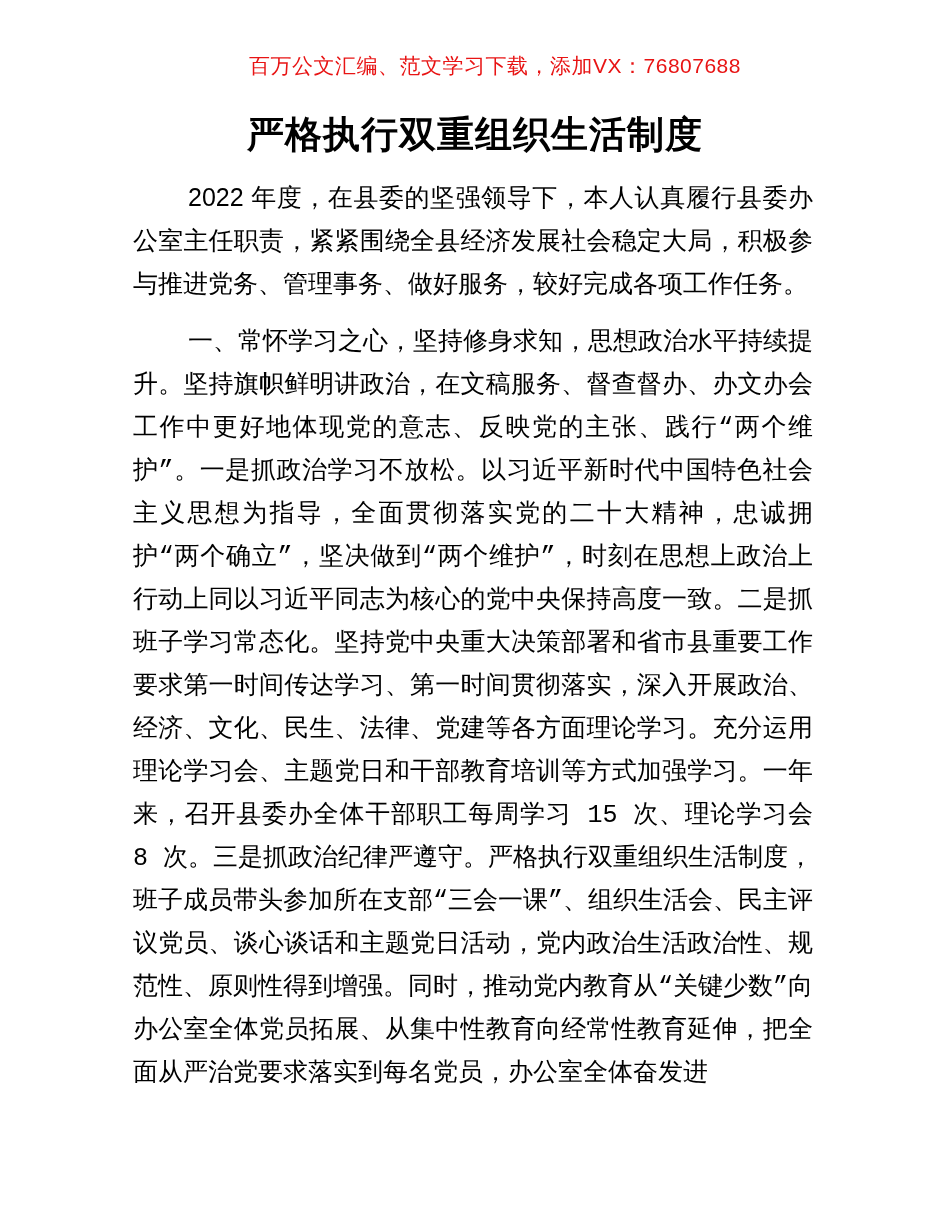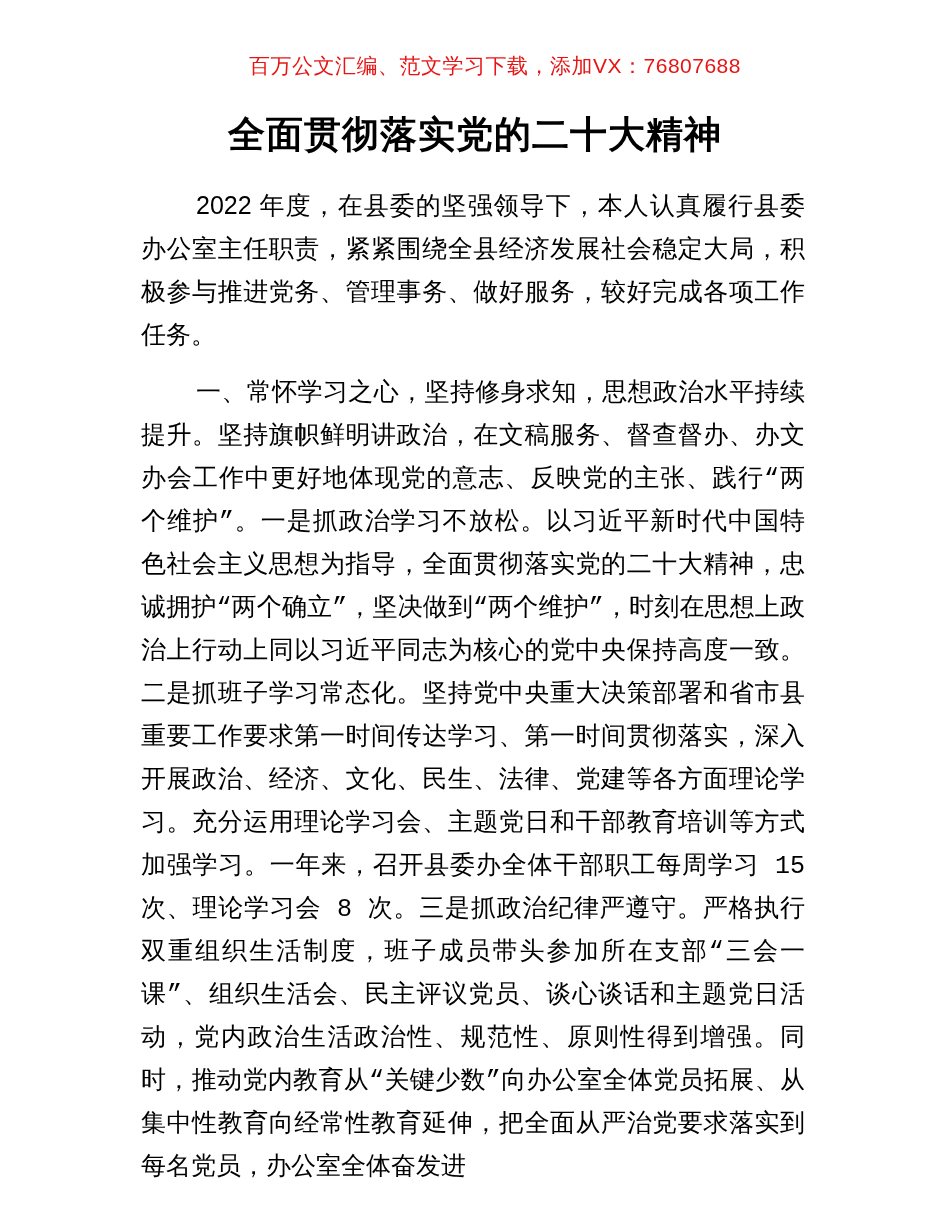--- a/index.html
+++ b/index.html
@@ -42,31 +42,31 @@
     position: absolute;
     top: 176px;
     left: 133px;
     width: 680px;
     font-size: 25px;
     line-height: 43px;
     text-align: justify;
     text-justify: inter-character;
   }
   .content p {
-    margin: 8px;
+    margin: 0;
     text-indent: 2.2em;
   }
   .content p + p {
     margin-top: 16px;
     font-family: Liberation Mono, monospace;
   }
 </style>
 </head>
 <body>
 
 <div class="page">
   <div class="watermark" style="color: rgb(232, 20, 20); padding-left: 20px;">百万公文汇编、范文学习下载，添加VX：76807688</div>
-  <h1 class="doc-title">全面贯彻落实党的二十大精神</h1>
+  <h1 class="doc-title">严格执行双重组织生活制度</h1>
   <div class="content">
     <p>2022 年度，在县委的坚强领导下，本人认真履行县委办公室主任职责，紧紧围绕全县经济发展社会稳定大局，积极参与推进党务、管理事务、做好服务，较好完成各项工作任务。</p>
     <p>一、常怀学习之心，坚持修身求知，思想政治水平持续提升。坚持旗帜鲜明讲政治，在文稿服务、督查督办、办文办会工作中更好地体现党的意志、反映党的主张、践行“两个维护”。一是抓政治学习不放松。以习近平新时代中国特色社会主义思想为指导，全面贯彻落实党的二十大精神，忠诚拥护“两个确立”，坚决做到“两个维护”，时刻在思想上政治上行动上同以习近平同志为核心的党中央保持高度一致。二是抓班子学习常态化。坚持党中央重大决策部署和省市县重要工作要求第一时间传达学习、第一时间贯彻落实，深入开展政治、经济、文化、民生、法律、党建等各方面理论学习。充分运用理论学习会、主题党日和干部教育培训等方式加强学习。一年来，召开县委办全体干部职工每周学习 15 次、理论学习会 8 次。三是抓政治纪律严遵守。严格执行双重组织生活制度，班子成员带头参加所在支部“三会一课”、组织生活会、民主评议党员、谈心谈话和主题党日活动，党内政治生活政治性、规范性、原则性得到增强。同时，推动党内教育从“关键少数”向办公室全体党员拓展、从集中性教育向经常性教育延伸，把全面从严治党要求落实到每名党员，办公室全体奋发进</p>
   </div>
 </div>
 
 </body></html>

